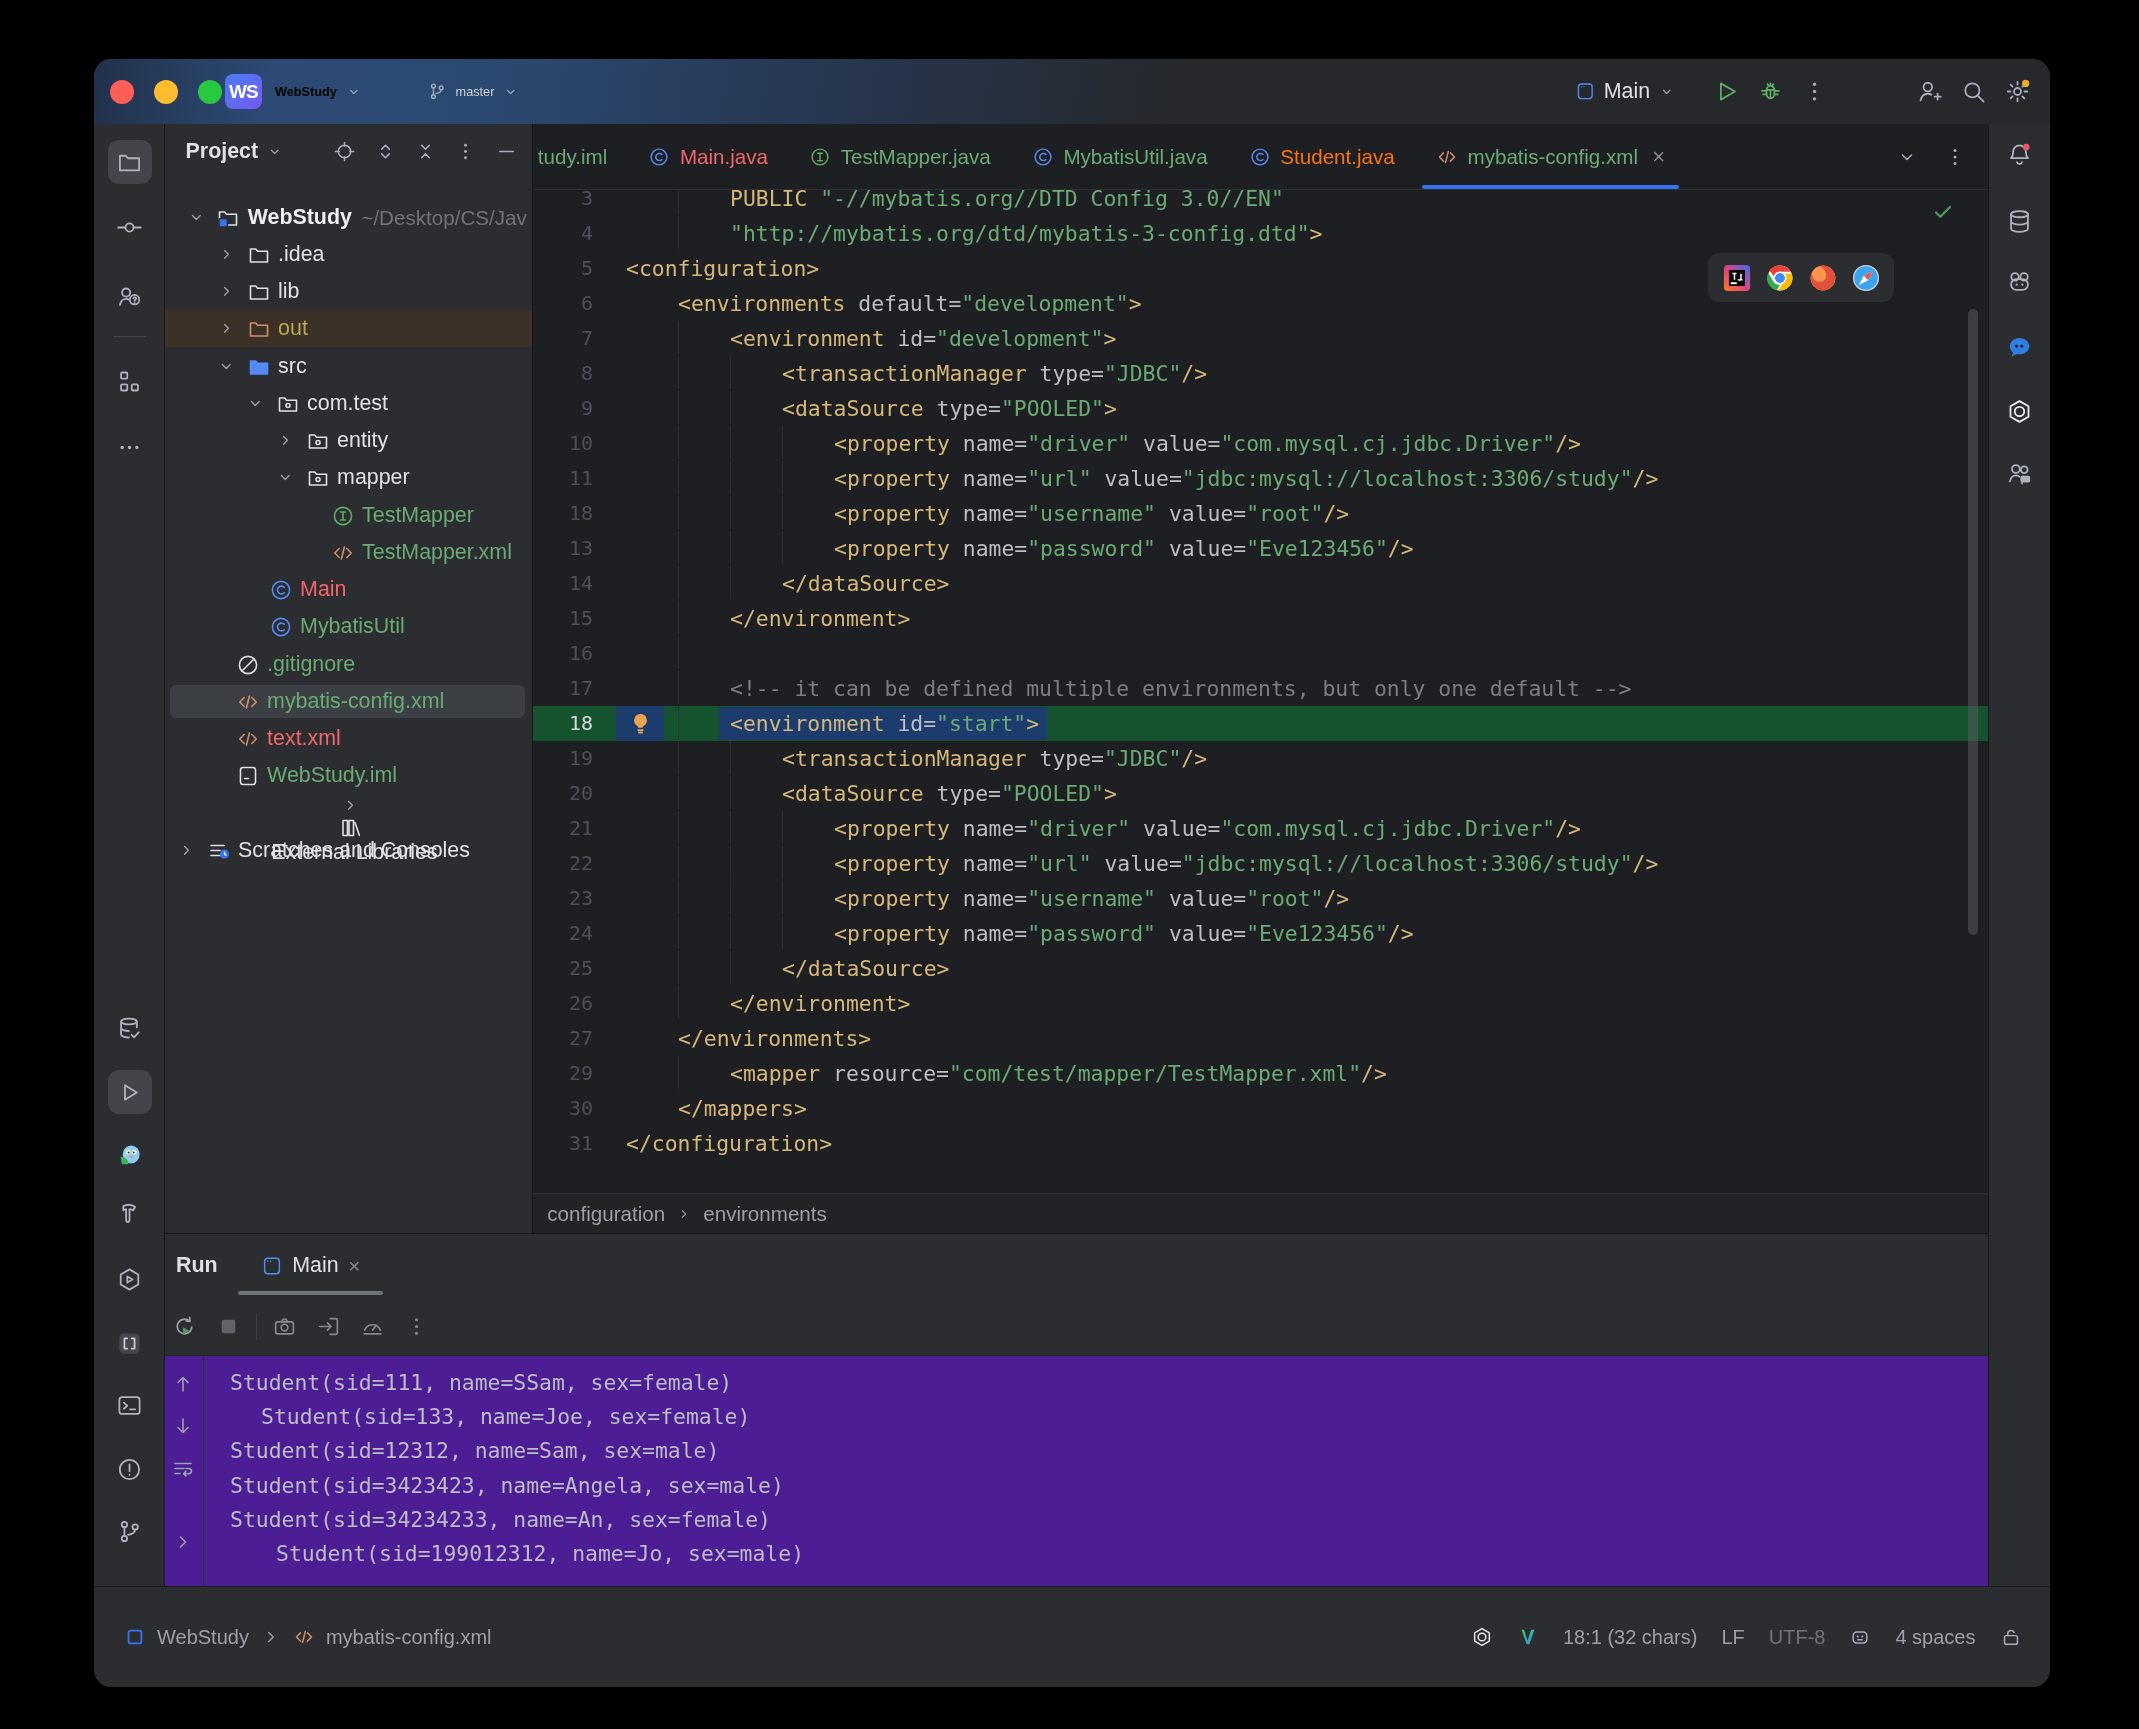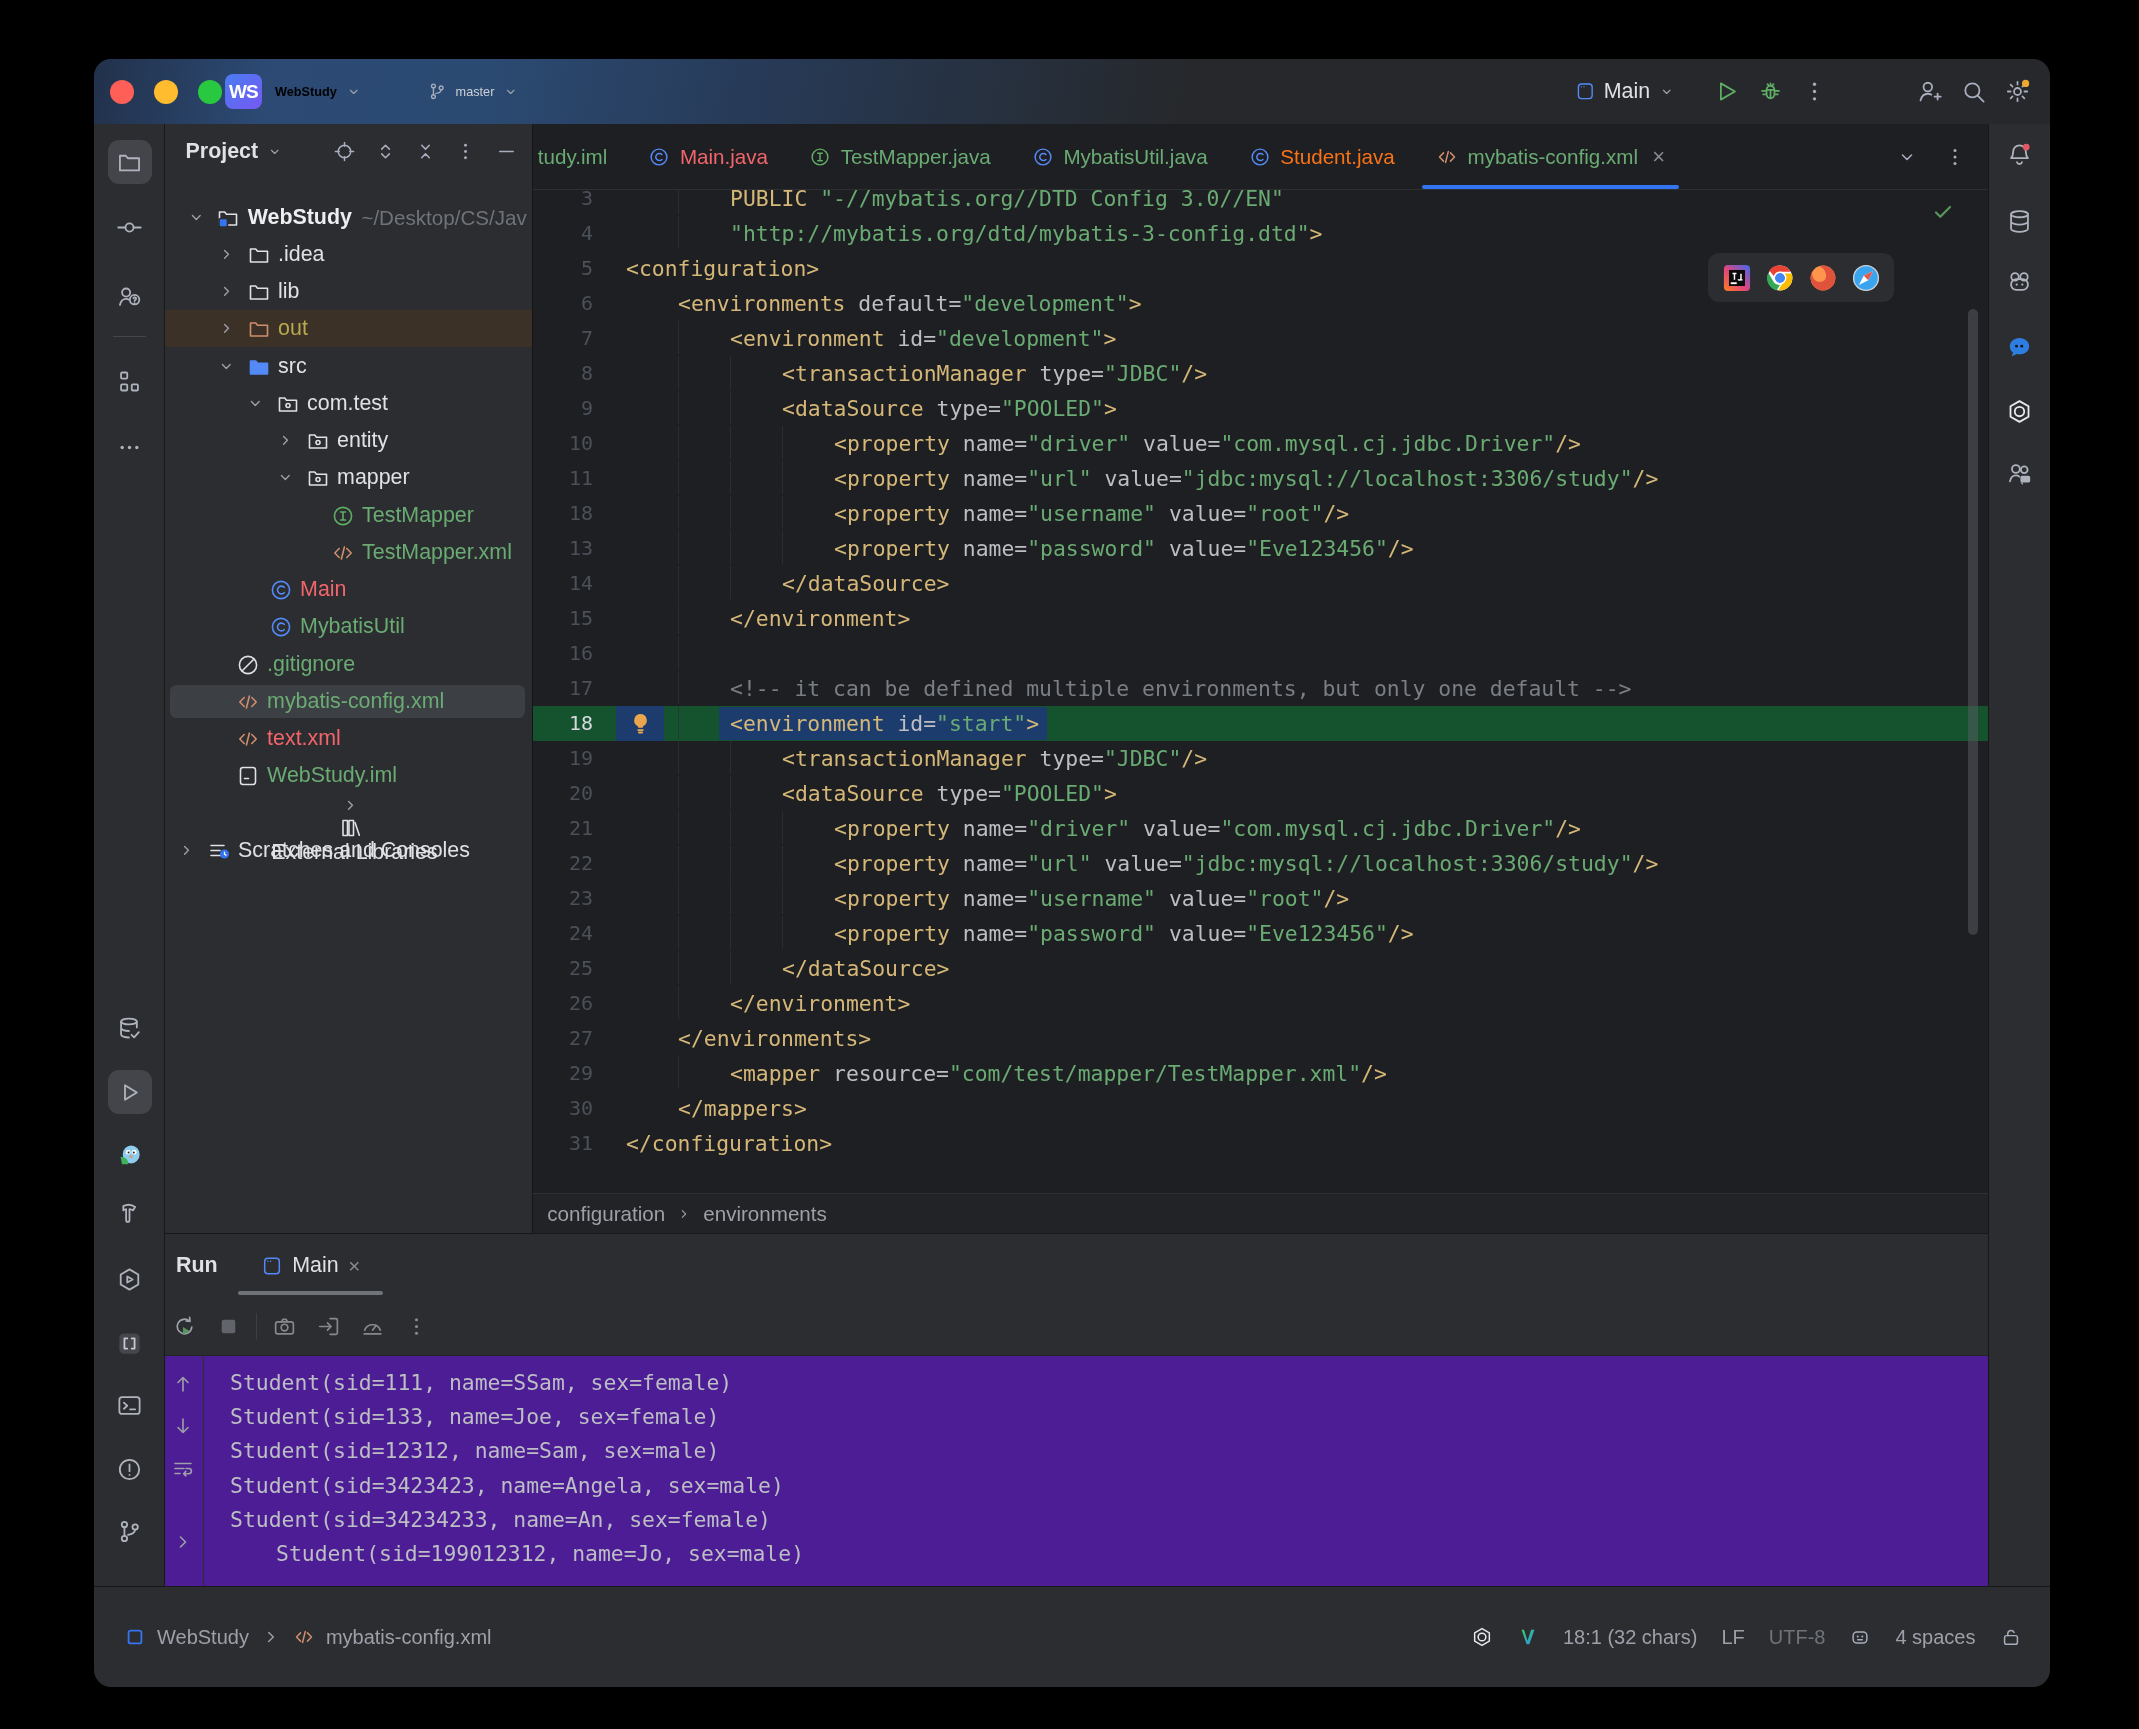--- a/index.html
+++ b/index.html
@@ -838,21 +838,21 @@
             </svg>
           </span>
           <span class="ic" style="top: 174px;">
             <svg viewBox="0 0 24 24" fill="none" stroke="currentColor" stroke-width="1.6" stroke-linecap="round" stroke-linejoin="round">
               <path d="M9.5 7l5 5-5 5"></path>
             </svg>
           </span>
         </div>
       <div id="clogs">
           <div class="clog" style="top: 10.3px;">Student(sid=111, name=SSam, sex=female)</div>
-          <div class="clog" style="top: 44px;">Student(sid=133, name=Joe, sex=female)</div>
+          <div class="clog" style="top: 44px; margin-left: 31px;">Student(sid=133, name=Joe, sex=female)</div>
           <div class="clog" style="top: 78px;">Student(sid=12312, name=Sam, sex=male)</div>
           <div class="clog" style="top: 113px;">Student(sid=3423423, name=Angela, sex=male)</div>
           <div class="clog" style="top: 147px;">Student(sid=34234233, name=An, sex=female)</div>
           <div class="clog" style="top: 181px; margin-left: 46px;">Student(sid=199012312, name=Jo, sex=male)</div>
         </div>
     </div>
   </div>
 
   <div class="statusbar">
     <div class="sb-left">

